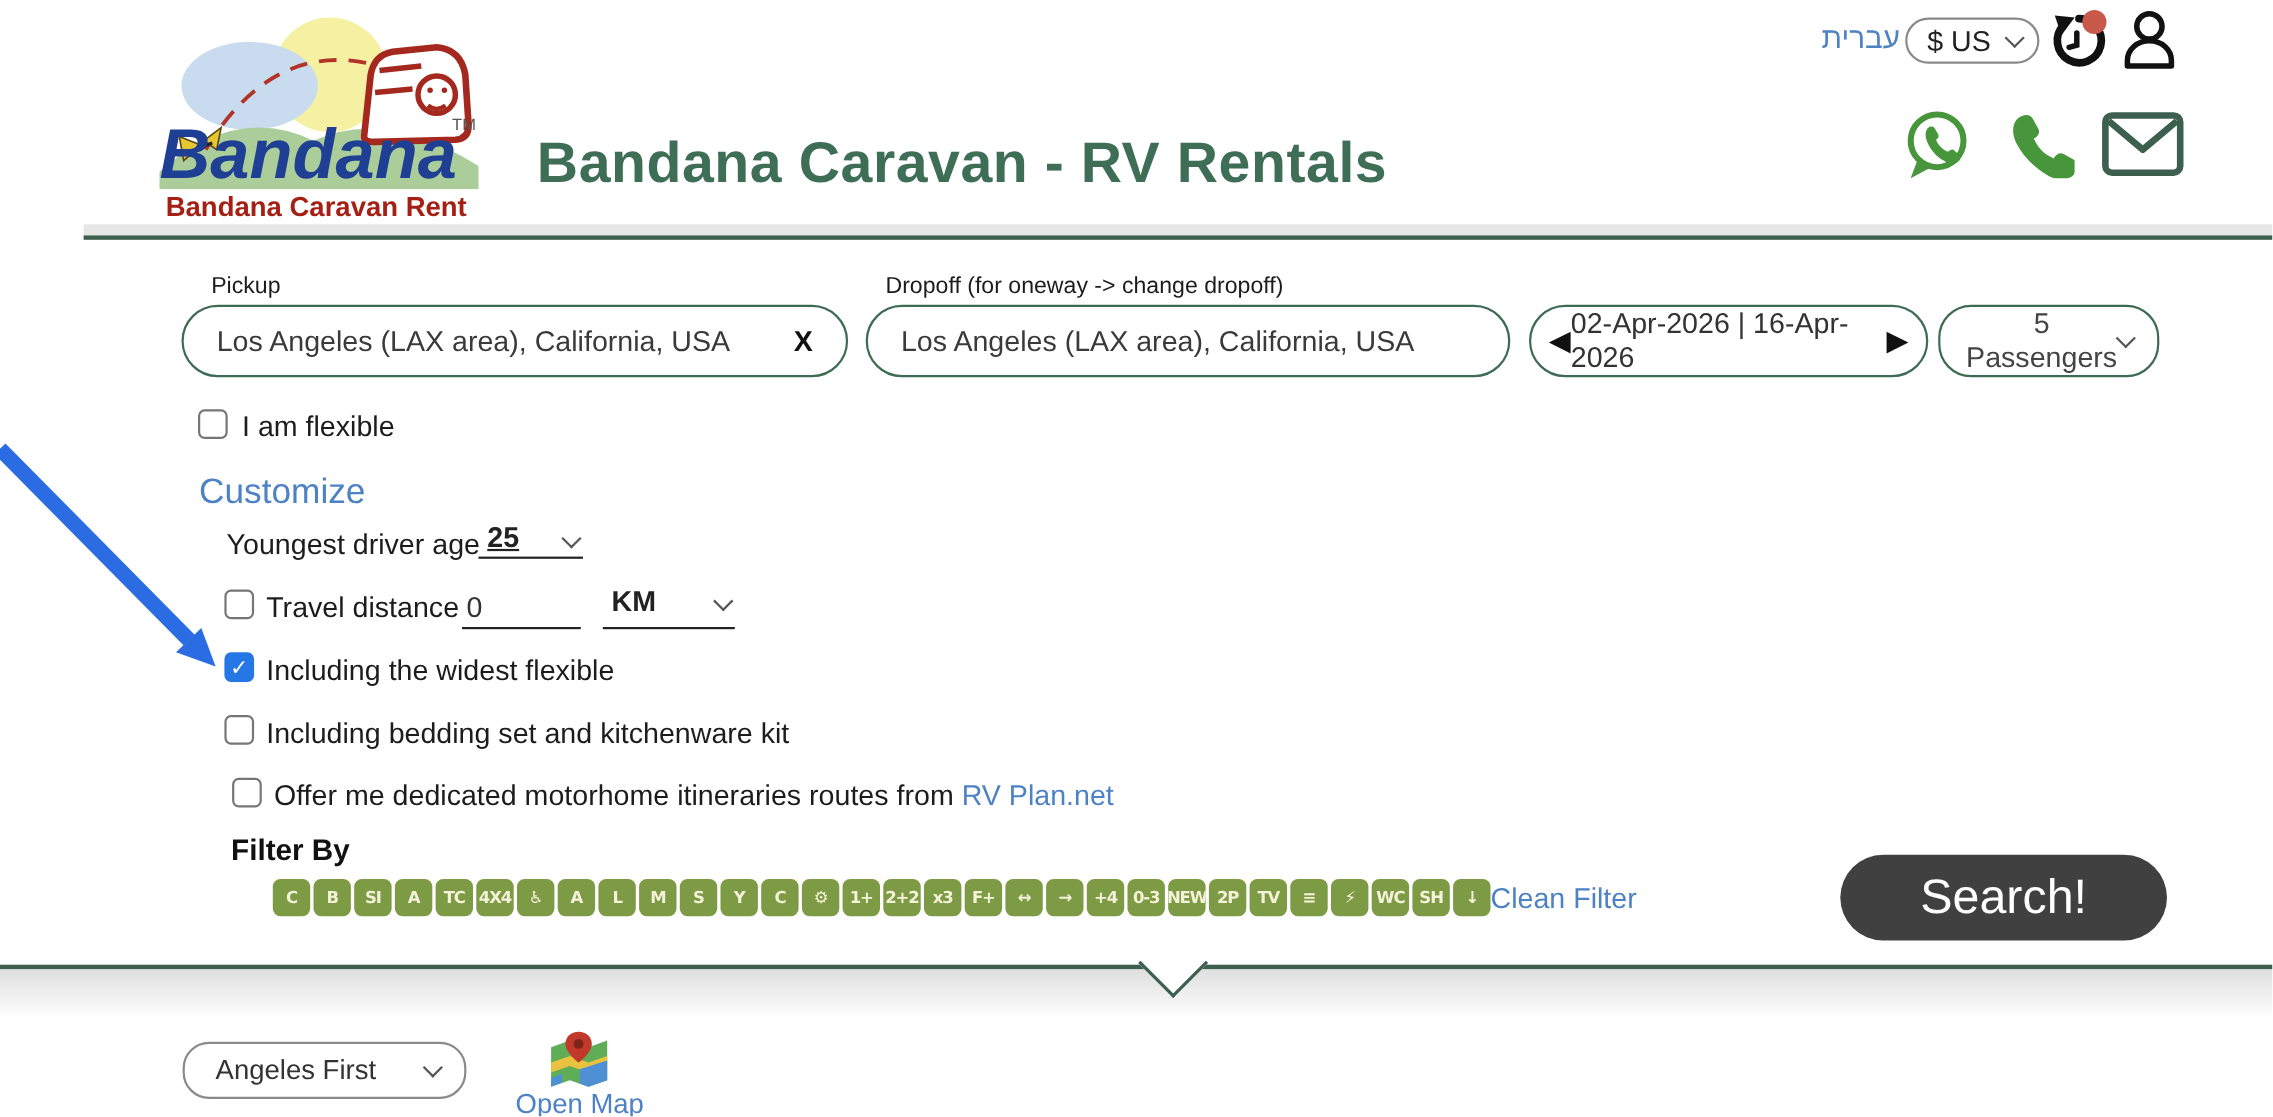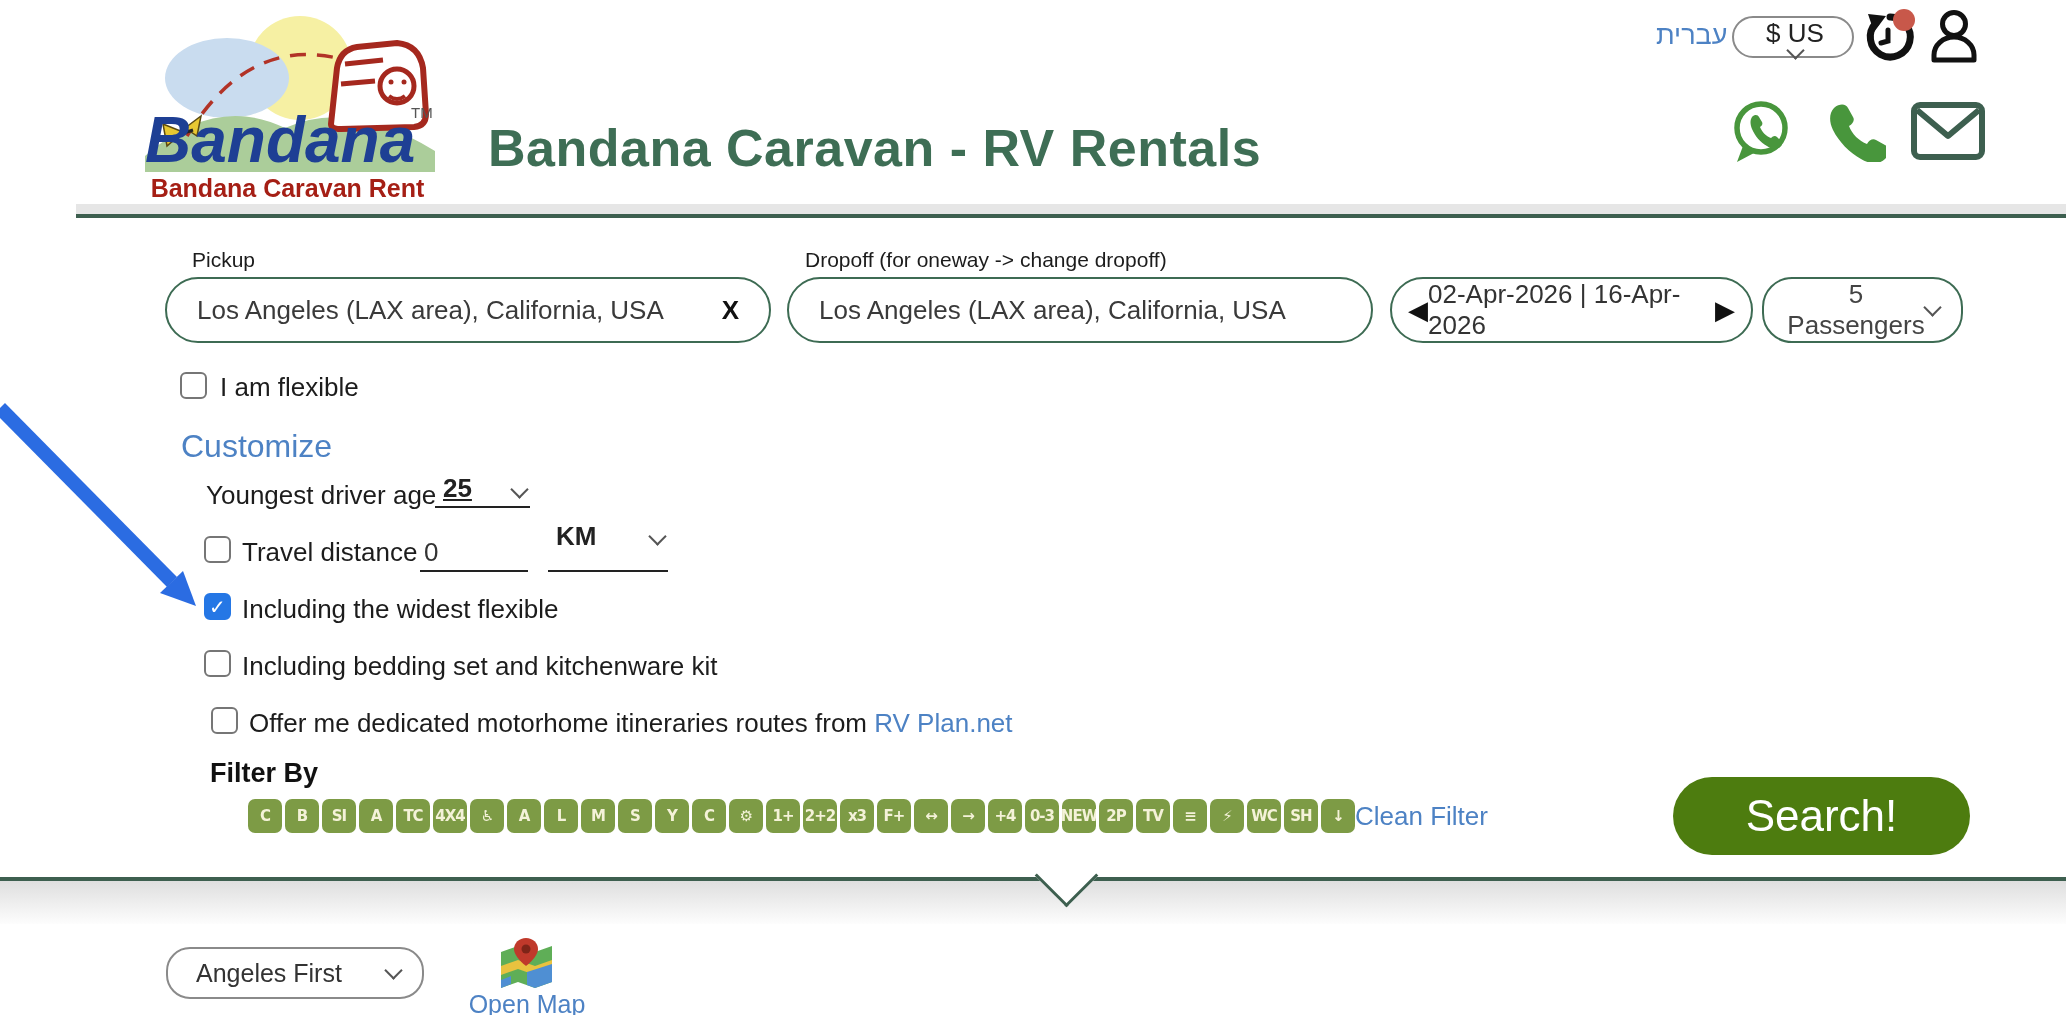--- a/index.html
+++ b/index.html
@@ -5,21 +5,21 @@
   html,body{margin:0;padding:0;background:#fff;}
   #stage{position:relative;width:2066px;height:1015px;overflow:hidden;background:#fff;
          font-family:"Liberation Sans",sans-serif;color:#222;}
   .abs{position:absolute;}
 
   
   .page-title{left:488px;top:118px;font-size:52px;font-weight:bold;color:#3e6e55;letter-spacing:.5px;}
   .lang-link{left:1656px;top:20px;font-size:27px;color:#4d82c4;cursor:pointer;}
   .pill-select{border:2px solid #8a8a8a;border-radius:24px;background:#fff;display:flex;
                align-items:center;justify-content:space-between;box-sizing:border-box;cursor:pointer;}
-  .currency{left:1732px;top:16px;width:122px;height:42px;padding:0 14px 0 18px;font-size:26px;color:#222;flex-direction:column;}
+  .currency{left:1732px;top:16px;width:122px;height:42px;padding:0 14px 0 18px;font-size:26px;color:#222;}
   .chev{width:11px;height:11px;border-right:2.5px solid #555;border-bottom:2.5px solid #555;
         transform:rotate(45deg);margin-top:-5px;flex:0 0 auto;}
   .logo-block{left:135px;top:6px;width:305px;height:196px;}
   .logo-sub{position:absolute;left:0;top:168px;width:100%;text-align:center;font-size:25px;
             font-weight:bold;color:#a51f15;}
   .header-strip{left:76px;top:204px;right:0;height:10px;background:#e6e6e6;}
   .header-line{left:76px;top:214px;right:0;height:4px;background:#3d5f4f;}
 
   
   .field-label{font-size:21px;color:#1c1c1c;}
@@ -35,21 +35,21 @@
   .link-blue{color:#4d82c4;cursor:pointer;}
   .customize{left:181px;top:428px;font-size:32px;color:#4d82c4;cursor:pointer;}
   .underline-ctl{border-bottom:2.5px solid #222;display:flex;align-items:flex-end;
                  justify-content:space-between;box-sizing:border-box;cursor:pointer;}
   .filter-by{left:210px;top:758px;font-size:27px;font-weight:bold;color:#111;}
   .icons-row{left:248px;top:799px;display:flex;gap:3px;}
   .ficon{width:34px;height:34px;border-radius:7px;background:#7d9b45;color:#f4f2d8;
          display:flex;align-items:center;justify-content:center;font-weight:bold;font-size:15px;
          font-family:"DejaVu Sans",sans-serif;cursor:pointer;flex:0 0 auto;overflow:hidden;letter-spacing:-1px;}
   .clean-filter{left:1355px;top:801px;font-size:26px;}
-  .search-btn{left:1673px;top:777px;width:297px;height:78px;border-radius:39px;background:#4d7c0f;
+  .search-btn{left:1673px;top:777px;width:297px;height:78px;border-radius:39px;background:#404040;
               color:#fff;font-size:44px;display:flex;align-items:center;justify-content:center;
               cursor:pointer;border:none;font-family:"Liberation Sans",sans-serif;}
 
   
   .sep-band{left:0;top:880px;right:0;height:44px;background:linear-gradient(#dedede,#fdfdfd);z-index:1;}
   .sep-line{left:0;top:877px;right:0;height:3.5px;background:#3d5f4f;z-index:2;}
   .sep-notch{left:1044px;top:853px;width:42px;height:42px;background:#fff;
              border-right:3.5px solid #3d5f4f;border-bottom:3.5px solid #3d5f4f;
              transform:rotate(45deg);z-index:3;}
   .sort-pill{left:166px;top:947px;width:258px;height:52px;padding:0 22px 0 28px;font-size:25px;color:#333;}
@@ -171,21 +171,21 @@
   <div class="abs underline-ctl" style="left:435px;top:472px;width:95px;height:36px;padding:0 4px 2px 8px;">
     <span style="font-size:26px;font-weight:bold;color:#222;text-decoration:underline;">25</span>
     <span class="chev" style="margin-bottom:8px;"></span>
   </div>
 
   <div class="abs cb" style="left:204px;top:536px;"></div>
   <div class="abs row-label" style="left:242px;top:537px;">Travel distance</div>
   <div class="abs underline-ctl" style="left:420px;top:532px;width:108px;height:40px;padding:0 4px 2px 4px;">
     <span style="font-size:26px;color:#333;">0</span>
   </div>
-  <div class="abs underline-ctl" style="left:548px;top:532px;width:120px;height:40px;padding:0 4px 18px 8px;">
+  <div class="abs underline-ctl" style="left:548px;top:532px;width:120px;height:40px;padding:0 4px 8px 8px;">
     <span style="font-size:26px;font-weight:bold;color:#222;">KM</span>
     <span class="chev" style="margin-bottom:9px;"></span>
   </div>
 
   <div class="abs cb checked" style="left:204px;top:593px;">
     <span>✓</span>
   </div>
   <div class="abs row-label" style="left:242px;top:594px;">Including the widest flexible</div>
 
   <div class="abs cb" style="left:204px;top:650px;"></div>

